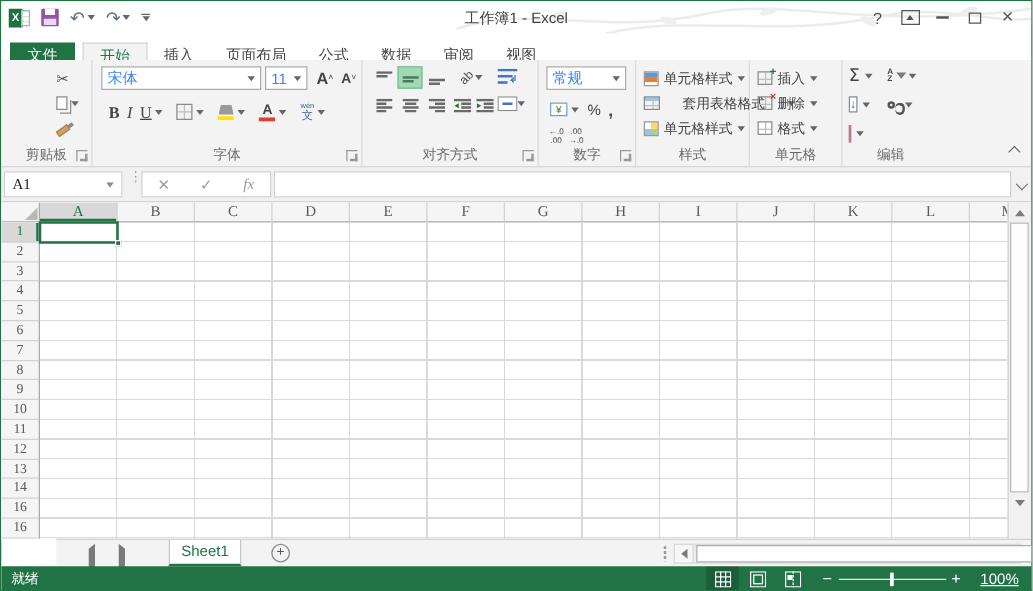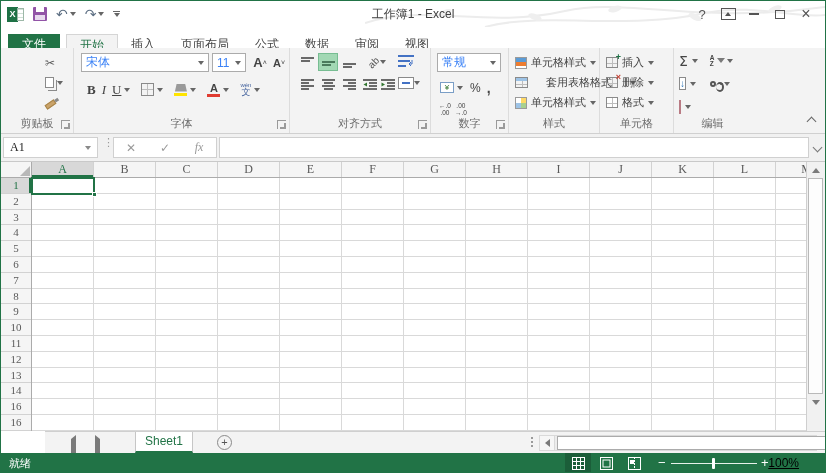--- a/index.html
+++ b/index.html
@@ -149,21 +149,21 @@
   .hthumb { position:absolute; left:512px; top:4px; width:272px; height:14px; background:#fff; border:1px solid #ababab; }
 
   
   .statusbar { position:absolute; left:0; top:452px; right:0; height:21px; background:#217346; color:#fff; }
   .statustext { position:absolute; left:8px; top:0; line-height:21px; font-size:11px; color:#fff; }
   .viewbtn { position:absolute; top:0; width:26px; height:21px; display:flex; align-items:center; justify-content:center; }
   .viewbtn.active { background:rgba(0,0,0,0.18); }
   .zminus, .zplus { position:absolute; top:0; line-height:20px; font-size:13px; color:#fff; }
   .ztrack { position:absolute; top:10px; height:1px; background:#e8f1ea; }
   .zthumb { position:absolute; top:5px; width:3px; height:11px; background:#fff; border-radius:1px; }
-  .zoomlabel { position:absolute; right:26px; top:0; line-height:21px; font-size:12px; color:#000000;text-decoration:underline; }
+  .zoomlabel { position:absolute; right:10px; top:0; line-height:21px; font-size:12px; color:#ffffff;text-decoration:underline; }
 </style>
 </head>
 <body>
 
 <div id="app">
 
   <div class="titlebar">
     <svg class="deco" width="460" height="26" viewBox="0 0 460 26">
       <g stroke="#ececec" fill="none" stroke-width="2">
         <path d="M0,22 C60,2 120,28 200,10 C260,-4 330,24 460,6"></path>

